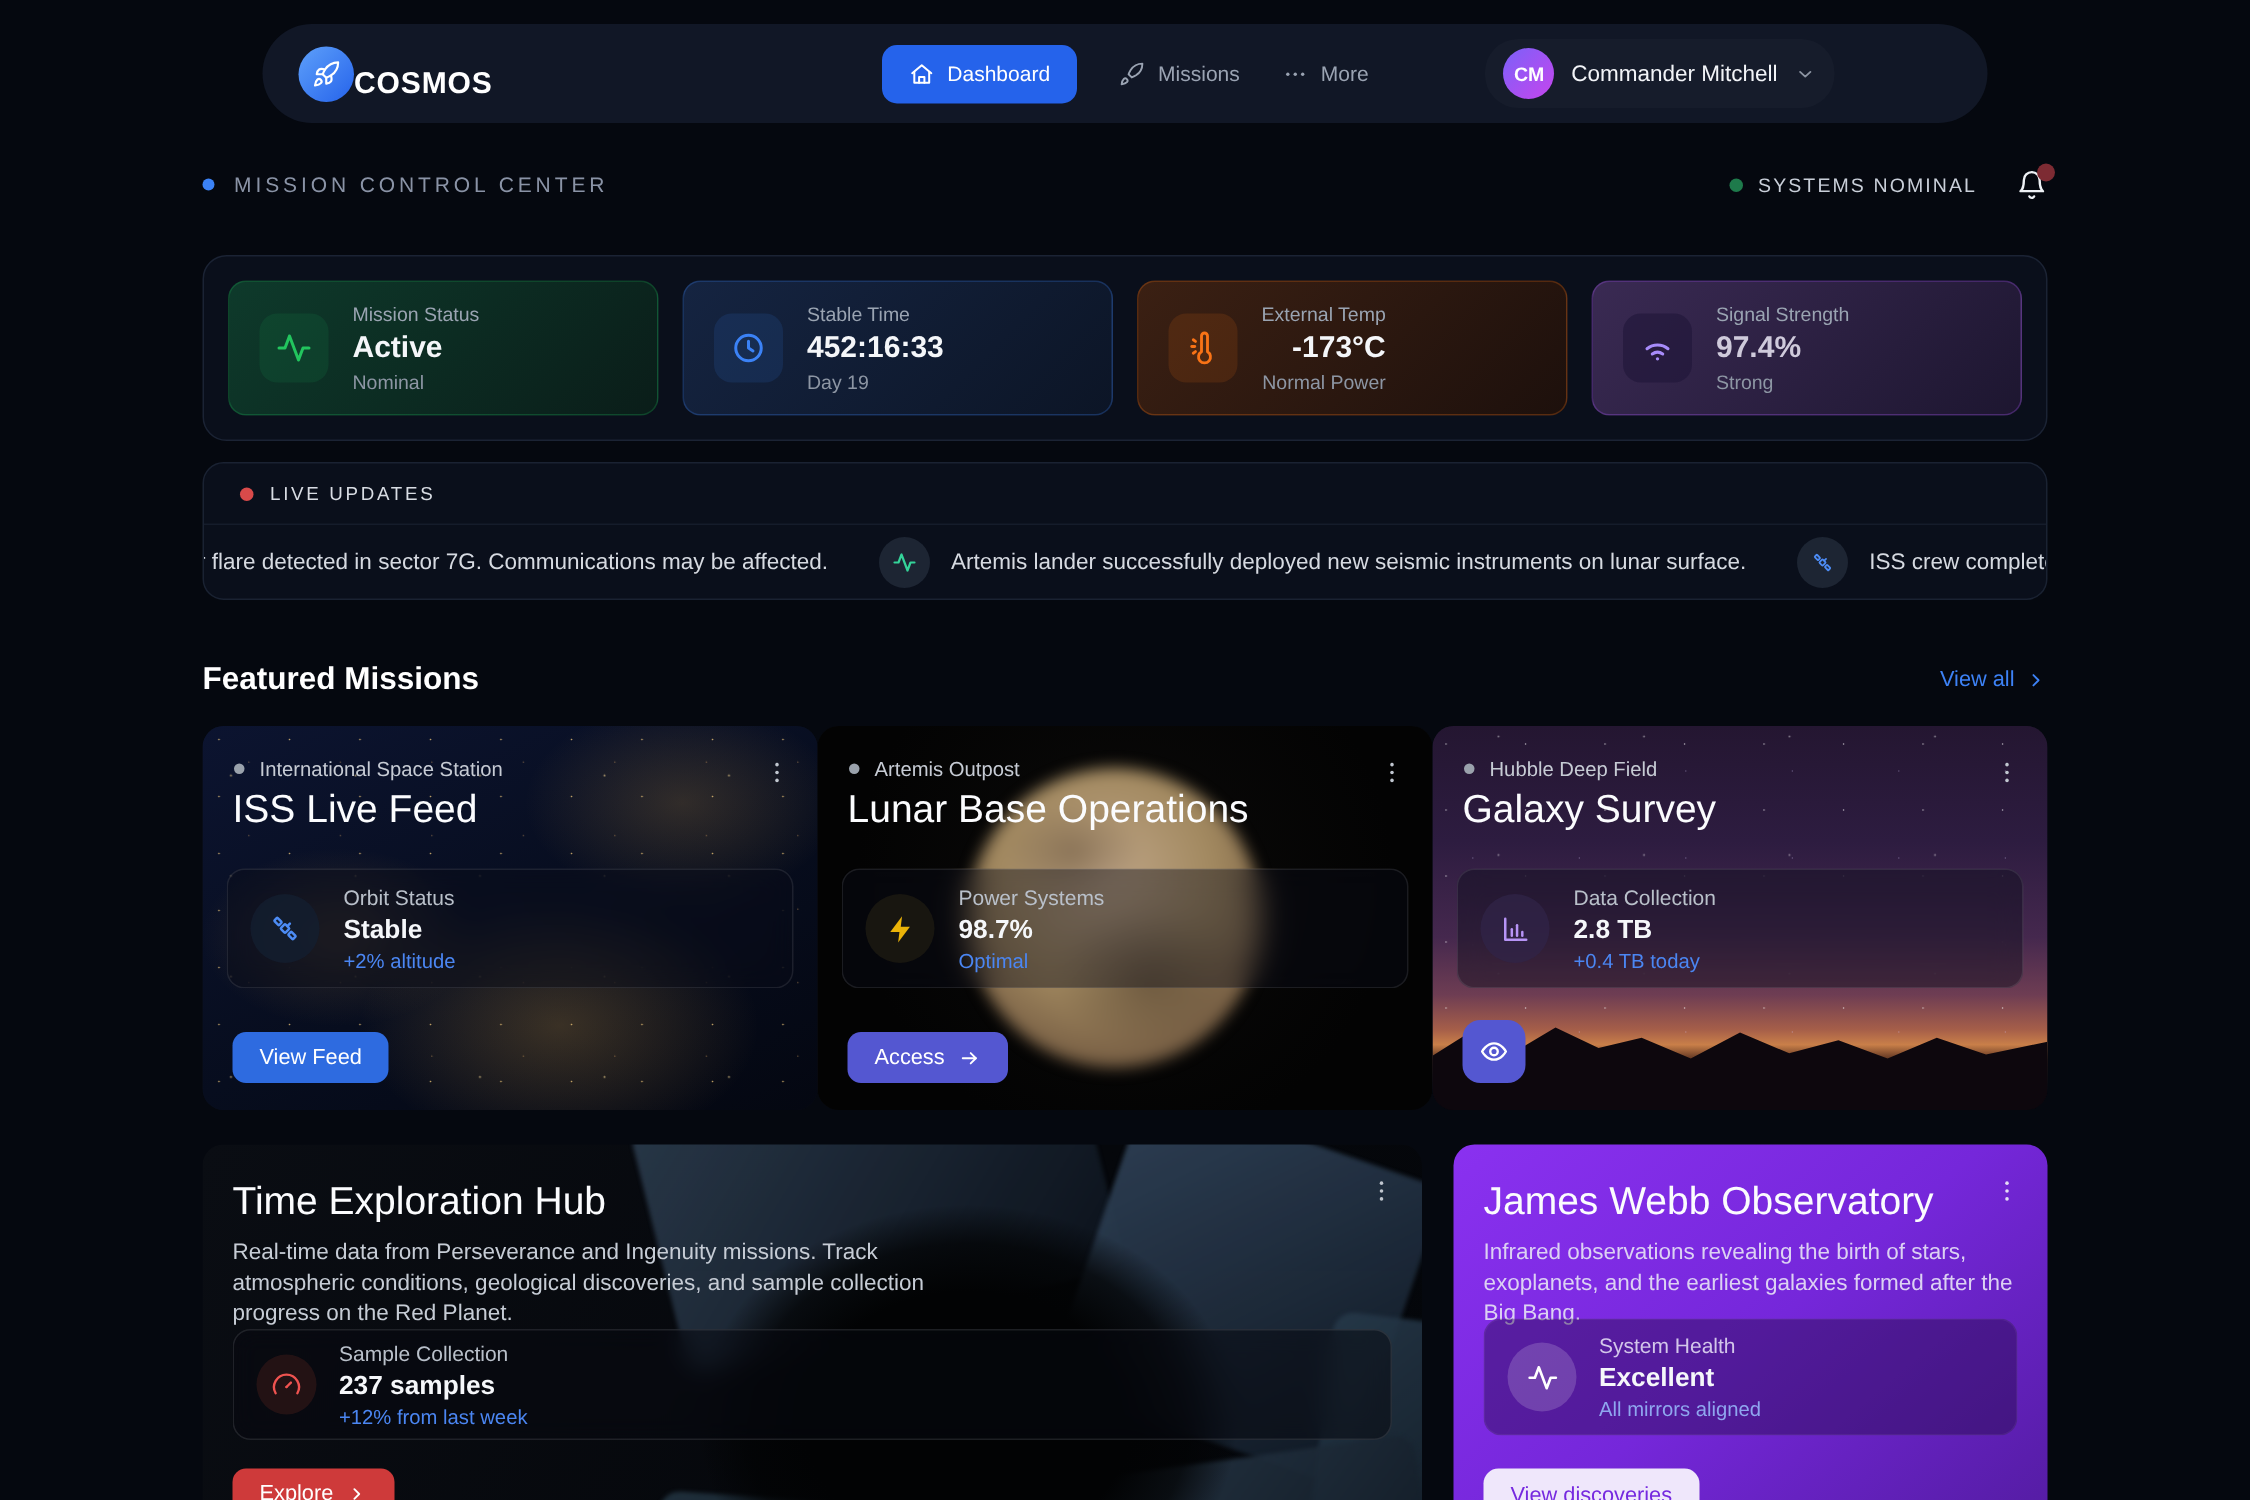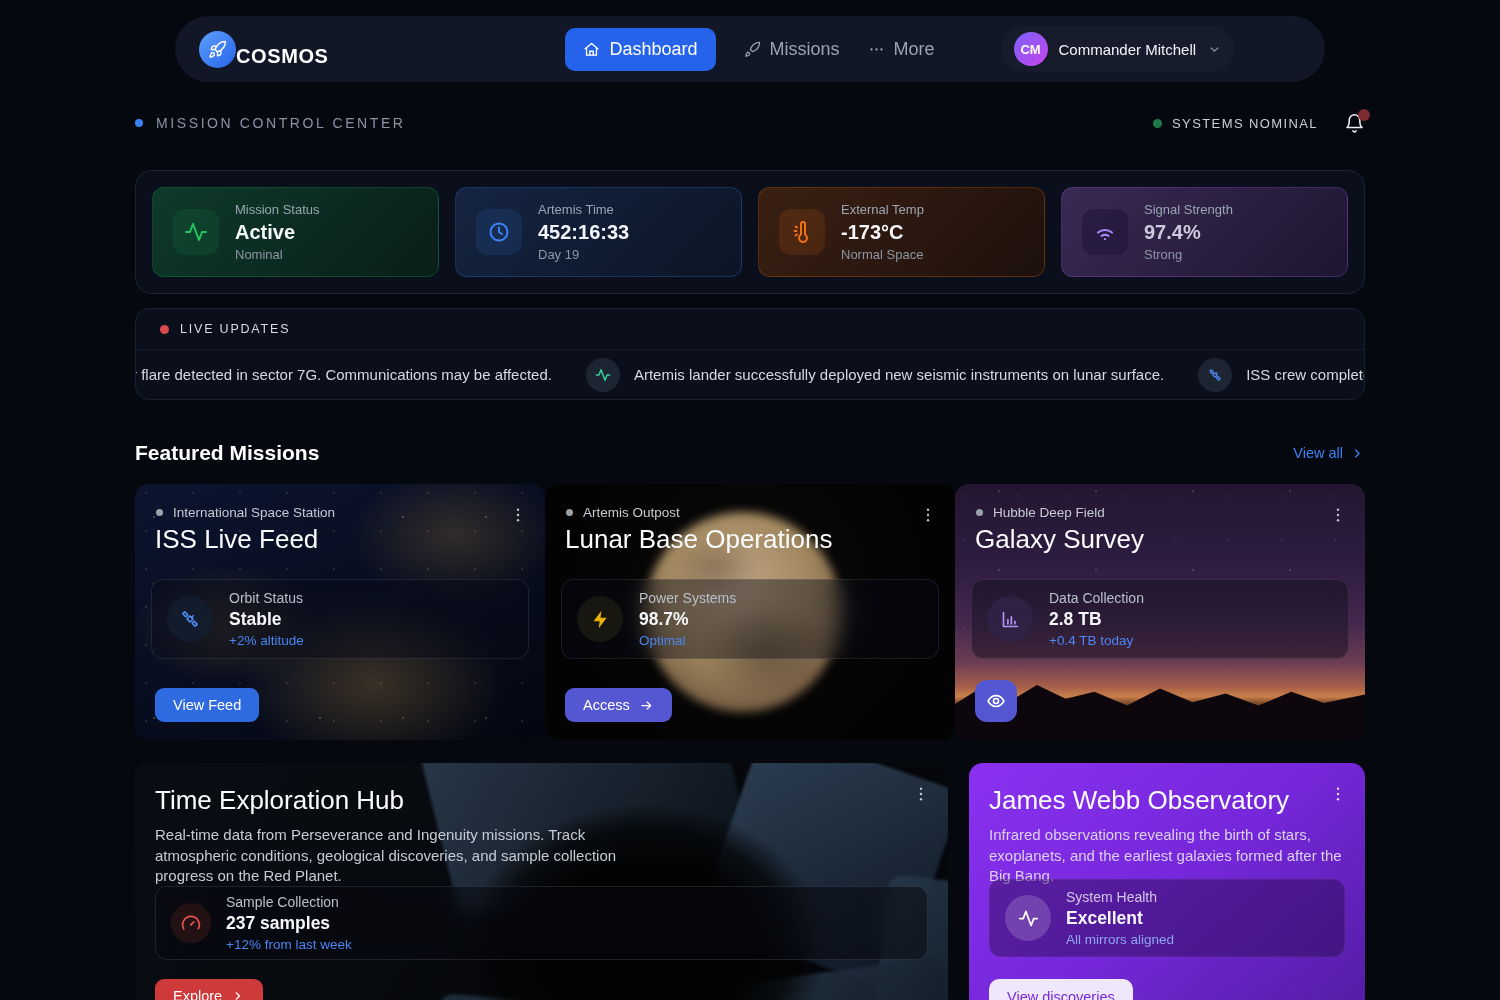--- a/index.html
+++ b/index.html
@@ -18,21 +18,21 @@
     display:flex; align-items:center; padding:0 24px;
   }
   .brand { display:flex; align-items:flex-end; flex:1; }
   .logo {
     width:37px; height:37px; border-radius:50%;
     background:linear-gradient(135deg,#5ea0fa,#2563eb);
     display:grid; place-items:center; color:#fff;
   }
   .brand-name { font-size:20px; font-weight:700; letter-spacing:.6px; }
   .nav { display:flex; align-items:center; gap:28px; }
-  .nav-item { display:flex; align-items:center; gap:9px; color:#9aa3b2; font-size:18px; cursor:pointer; }
+  .nav-item { display:flex; align-items:center; gap:9px; color:#9aa3b2; font-size:14px; cursor:pointer; }
   .nav-item.active { background:#2563eb; color:#fff; padding:11px 18px; border-radius:10px; font-weight:500; }
   .user-wrap { flex:1; display:flex; justify-content:center; }
   .user { display:flex; align-items:center; gap:11px; padding:6px 12px; border-radius:22px; background:rgba(255,255,255,.025); cursor:pointer; }
   .avatar {
     width:34px; height:34px; border-radius:50%;
     background:linear-gradient(135deg,#7b61f8,#c645ee);
     display:grid; place-items:center; font-size:13px; font-weight:700;
   }
   .user-name { font-size:15px; color:#f2f4f8; }
   .chev { color:#8b93a1; }
@@ -50,21 +50,21 @@
 
   
   .stats {
     margin-top:36px; background:#0a0f1b; border:1px solid #1b2334;
     border-radius:16px; padding:16px;
     display:grid; grid-template-columns:repeat(4,1fr); gap:16px;
   }
   .stat { border-radius:12px; padding:14px 20px; display:flex; align-items:center; gap:16px; border:1px solid transparent; }
   .stat-green  { background:linear-gradient(135deg,#0e3a2b,#0a1d19); border-color:rgba(34,197,94,.22); }
   .stat-blue   { background:linear-gradient(135deg,#152441,#0c1526); border-color:rgba(59,130,246,.25); }
-  .stat-orange { background:linear-gradient(135deg,#3b2013,#1d100c); border-color:rgba(249,115,22,.25); }
+  .stat-orange { background:linear-gradient(135deg,#3b2013,#1d100c); border-color:rgba(249,115,22,.25);text-align:right; }
   .stat-purple { background:linear-gradient(135deg,#3a2a53,#1d1630); border-color:rgba(168,85,247,.28); }
   .stat-icon { width:46px; height:46px; border-radius:12px; display:grid; place-items:center; flex:none; }
   .stat-green  .stat-icon { background:rgba(34,197,94,.10); }
   .stat-blue   .stat-icon { background:rgba(59,130,246,.12); }
   .stat-orange .stat-icon { background:rgba(249,115,22,.13); }
   .stat-purple .stat-icon { background:rgba(30,20,55,.55); }
   .stat-label { font-size:13px; color:#9aa4b2; line-height:15px; }
   .stat-value { font-size:20px; font-weight:700; line-height:24px; margin-top:3px; color:#f4f6f9; }
   .stat-purple .stat-value { color:#cfcadb; }
   .stat-sub { font-size:13px; color:#8d96a4; line-height:15px; margin-top:3px; }
@@ -272,38 +272,38 @@
       </div>
     </div>
     <div class="stat stat-blue">
       <span class="stat-icon" style="color: rgb(59, 130, 246);">
         <svg width="24" height="24" viewBox="0 0 24 24" fill="none" stroke="currentColor" stroke-width="2" stroke-linecap="round" stroke-linejoin="round">
             <circle cx="12" cy="12" r="8.5"></circle>
             <path d="M12 7.5V12l3 2"></path>
           </svg>
       </span>
       <div>
-        <div class="stat-label">Artemis Time</div>
+        <div class="stat-label">Stable Time</div>
         <div class="stat-value">452:16:33</div>
         <div class="stat-sub">Day 19</div>
       </div>
     </div>
     <div class="stat stat-orange">
       <span class="stat-icon" style="color: rgb(249, 115, 22);">
         <svg width="24" height="24" viewBox="0 0 24 24" fill="none" stroke="currentColor" stroke-width="1.9" stroke-linecap="round" stroke-linejoin="round">
             <path d="M15 4v10.5a4 4 0 1 1-4 0V4a2 2 0 0 1 4 0Z"></path>
             <path d="M5.5 6.5 7 7.6"></path>
             <path d="M4.5 11h2"></path>
             <path d="M5.5 15.5 7 14.4"></path>
           </svg>
       </span>
       <div>
         <div class="stat-label">External Temp</div>
         <div class="stat-value">-173°C</div>
-        <div class="stat-sub">Normal Space</div>
+        <div class="stat-sub">Normal Power</div>
       </div>
     </div>
     <div class="stat stat-purple">
       <span class="stat-icon" style="color: rgb(167, 139, 250);">
         <svg width="24" height="24" viewBox="0 0 24 24" fill="none" stroke="currentColor" stroke-width="2" stroke-linecap="round" stroke-linejoin="round">
             <path d="M5 12.5a11 11 0 0 1 14 0"></path>
             <path d="M8.5 16a6 6 0 0 1 7 0"></path>
             <circle cx="12" cy="19.2" r="1.1" fill="currentColor" stroke="none"></circle>
           </svg>
       </span>

